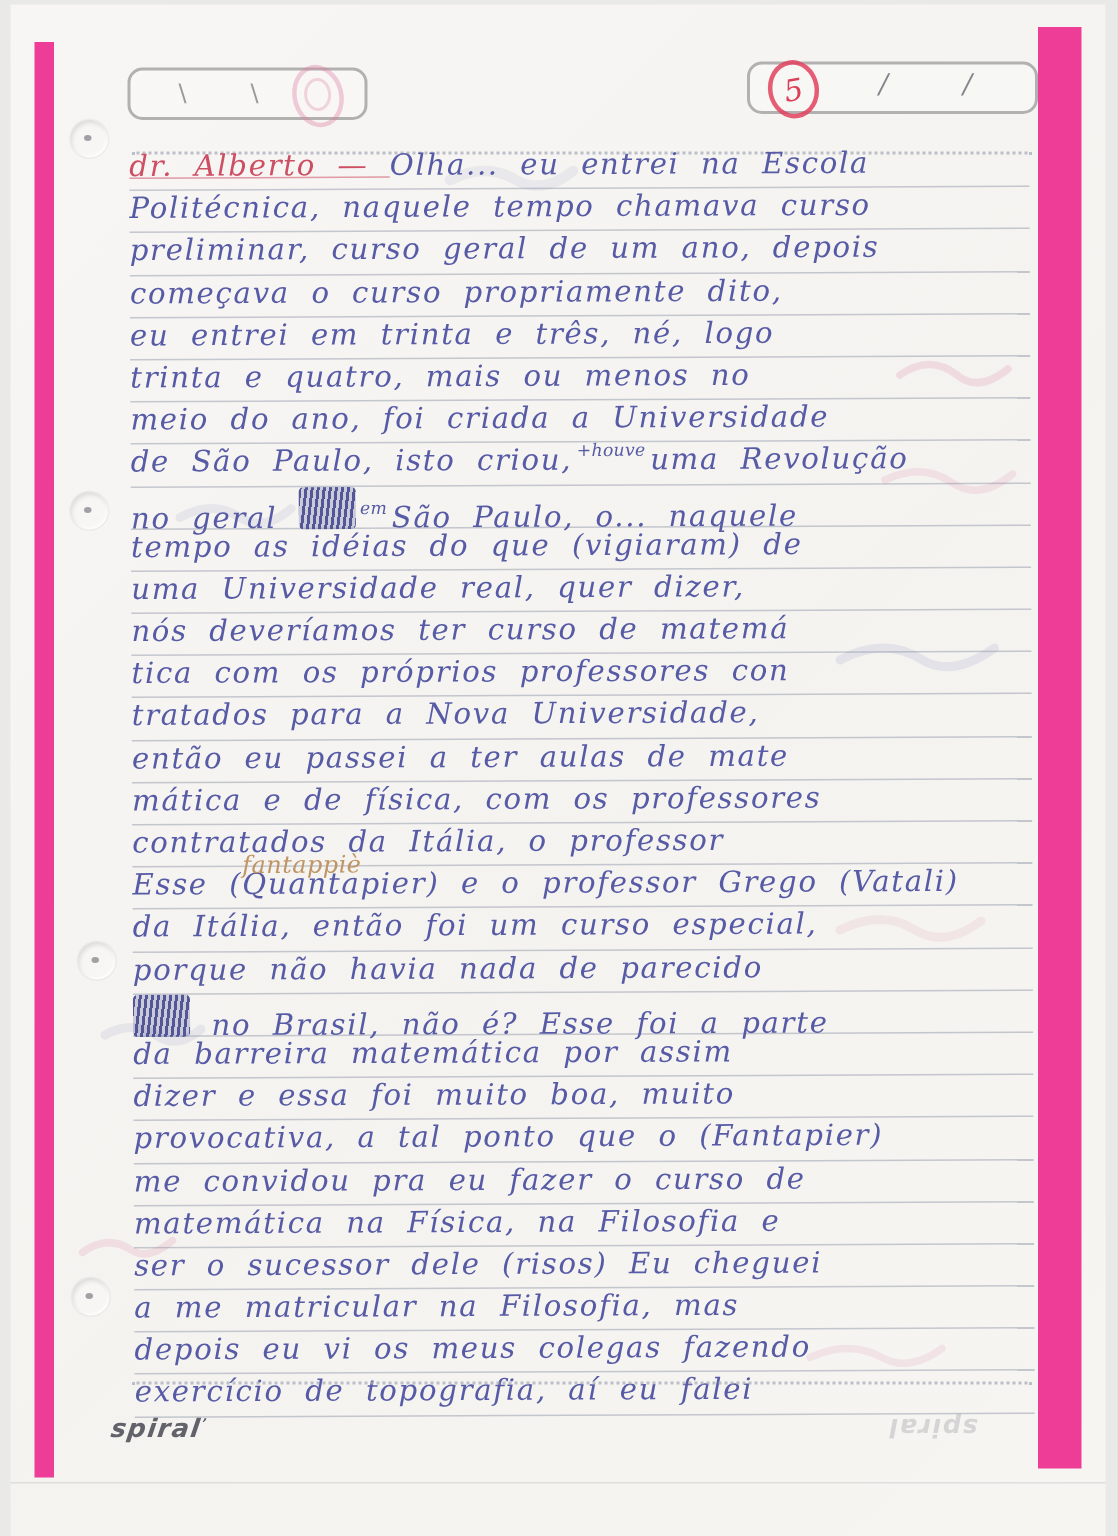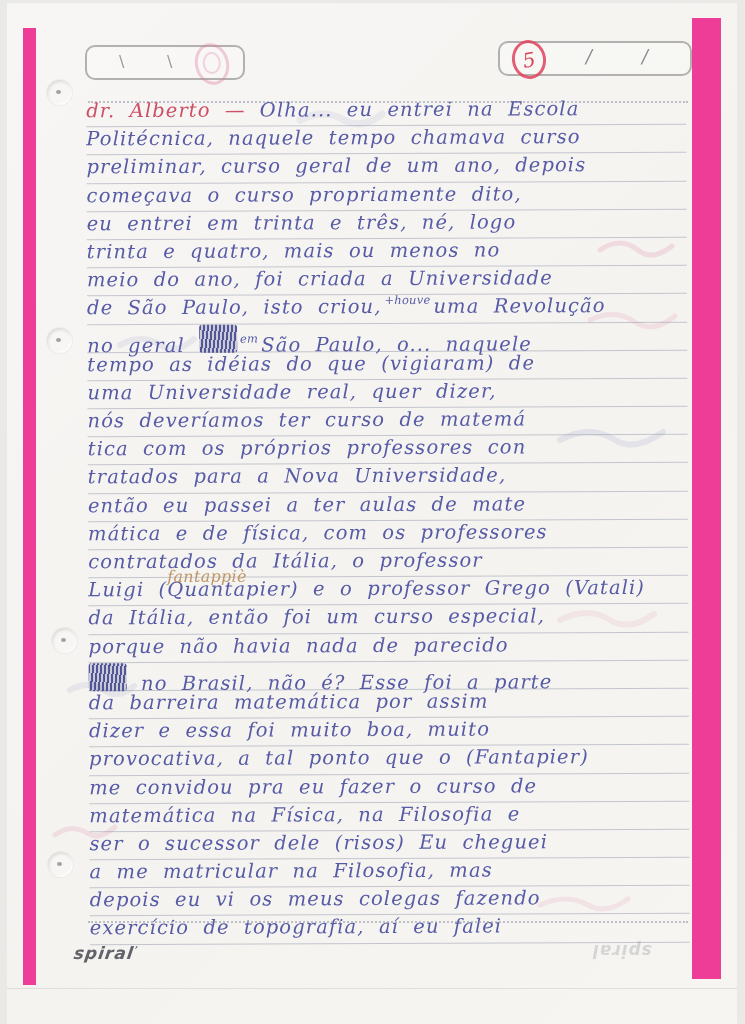--- a/index.html
+++ b/index.html
@@ -30,21 +30,21 @@
         border-radius:50%;transform:rotate(-10deg);display:flex;align-items:center;justify-content:center;
         color:#dc4058;font:italic 20px "DejaVu Serif",serif;}
   .slash{position:absolute;color:#85858a;font:italic 18px "DejaVu Serif",serif;top:3px;}
   .slash.s1{left:86px;} .slash.s2{left:142px;}
   
   .rows{position:absolute;left:88px;top:98px;width:600px;transform:rotate(-.25deg);}
   .row{height:27.2px;line-height:27.2px;border-bottom:1px solid rgba(142,148,167,.48);
        white-space:nowrap;overflow:visible;
        font:italic 19.5px "DejaVu Serif","Liberation Serif",serif;color:#575ba6;
        letter-spacing:1.1px;word-spacing:7px;}
-  .seg.red{color:#cd4f63;text-decoration-color:rgba(205,79,99,.55);}
+  .seg.red{color:#cd4f63;text-decoration:underline;text-decoration-color:rgba(205,79,99,.55);}
   .seg.sup{position:relative;top:-9px;font-size:11.5px;letter-spacing:.2px;word-spacing:1px;margin:0 3px;text-align:right;}
   .seg.note{display:inline-block;width:0;overflow:visible;white-space:nowrap;position:relative;top:-14px;
         font-size:16px;color:#bf9565;letter-spacing:.3px;}
   .seg.scribble{display:inline-block;width:38px;height:28px;vertical-align:-1px;border-radius:3px;
         color:transparent;overflow:hidden;
         background:repeating-linear-gradient(97deg,rgba(74,78,146,.95) 0 2px,rgba(74,78,146,.25) 2px 4px);}
   .dotted{position:absolute;left:88px;width:600px;border-top:2px dotted #a9adbb;opacity:.75;}
   .dotted.top{top:101px;} .dotted.bottom{top:921px;}
   
   .brand{position:absolute;left:74px;top:943px;font:bold italic 17px "DejaVu Sans","Liberation Sans",sans-serif;
@@ -106,21 +106,21 @@
       <div class="row"><span class="seg blue">de São Paulo, isto criou,</span><span class="seg sup">+houve</span><span class="seg blue">uma Revolução</span></div>
       <div class="row"><span class="seg blue">no geral </span><span class="seg scribble">xxx</span><span class="seg sup">em</span><span class="seg blue">São Paulo, o... naquele</span></div>
       <div class="row"><span class="seg blue">tempo as idéias do que (vigiaram) de</span></div>
       <div class="row"><span class="seg blue">uma Universidade real, quer dizer,</span></div>
       <div class="row"><span class="seg blue">nós deveríamos ter curso de matemá</span></div>
       <div class="row"><span class="seg blue">tica com os próprios professores con</span></div>
       <div class="row"><span class="seg blue">tratados para a Nova Universidade,</span></div>
       <div class="row"><span class="seg blue">então eu passei a ter aulas de mate</span></div>
       <div class="row"><span class="seg blue">mática e de física, com os professores</span></div>
       <div class="row"><span class="seg blue">contratados da Itália, o professor</span></div>
-      <div class="row"><span class="seg plain">Luigi (</span><span class="seg note">fantappiè</span><span class="seg blue">Quantapier) e o professor Grego (Vatali)</span></div>
+      <div class="row"><span class="seg plain">Esse (</span><span class="seg note">fantappiè</span><span class="seg blue">Quantapier) e o professor Grego (Vatali)</span></div>
       <div class="row"><span class="seg blue">da Itália, então foi um curso especial,</span></div>
       <div class="row"><span class="seg blue">porque não havia nada de parecido</span></div>
       <div class="row"><span class="seg scribble">xxxx</span><span class="seg blue"> no Brasil, não é? Esse foi a parte</span></div>
       <div class="row"><span class="seg blue">da barreira matemática por assim</span></div>
       <div class="row"><span class="seg blue">dizer e essa foi muito boa, muito</span></div>
       <div class="row"><span class="seg blue">provocativa, a tal ponto que o (Fantapier)</span></div>
       <div class="row"><span class="seg blue">me convidou pra eu fazer o curso de</span></div>
       <div class="row"><span class="seg blue">matemática na Física, na Filosofia e</span></div>
       <div class="row"><span class="seg blue">ser o sucessor dele (risos) Eu cheguei</span></div>
       <div class="row"><span class="seg blue">a me matricular na Filosofia, mas</span></div>

